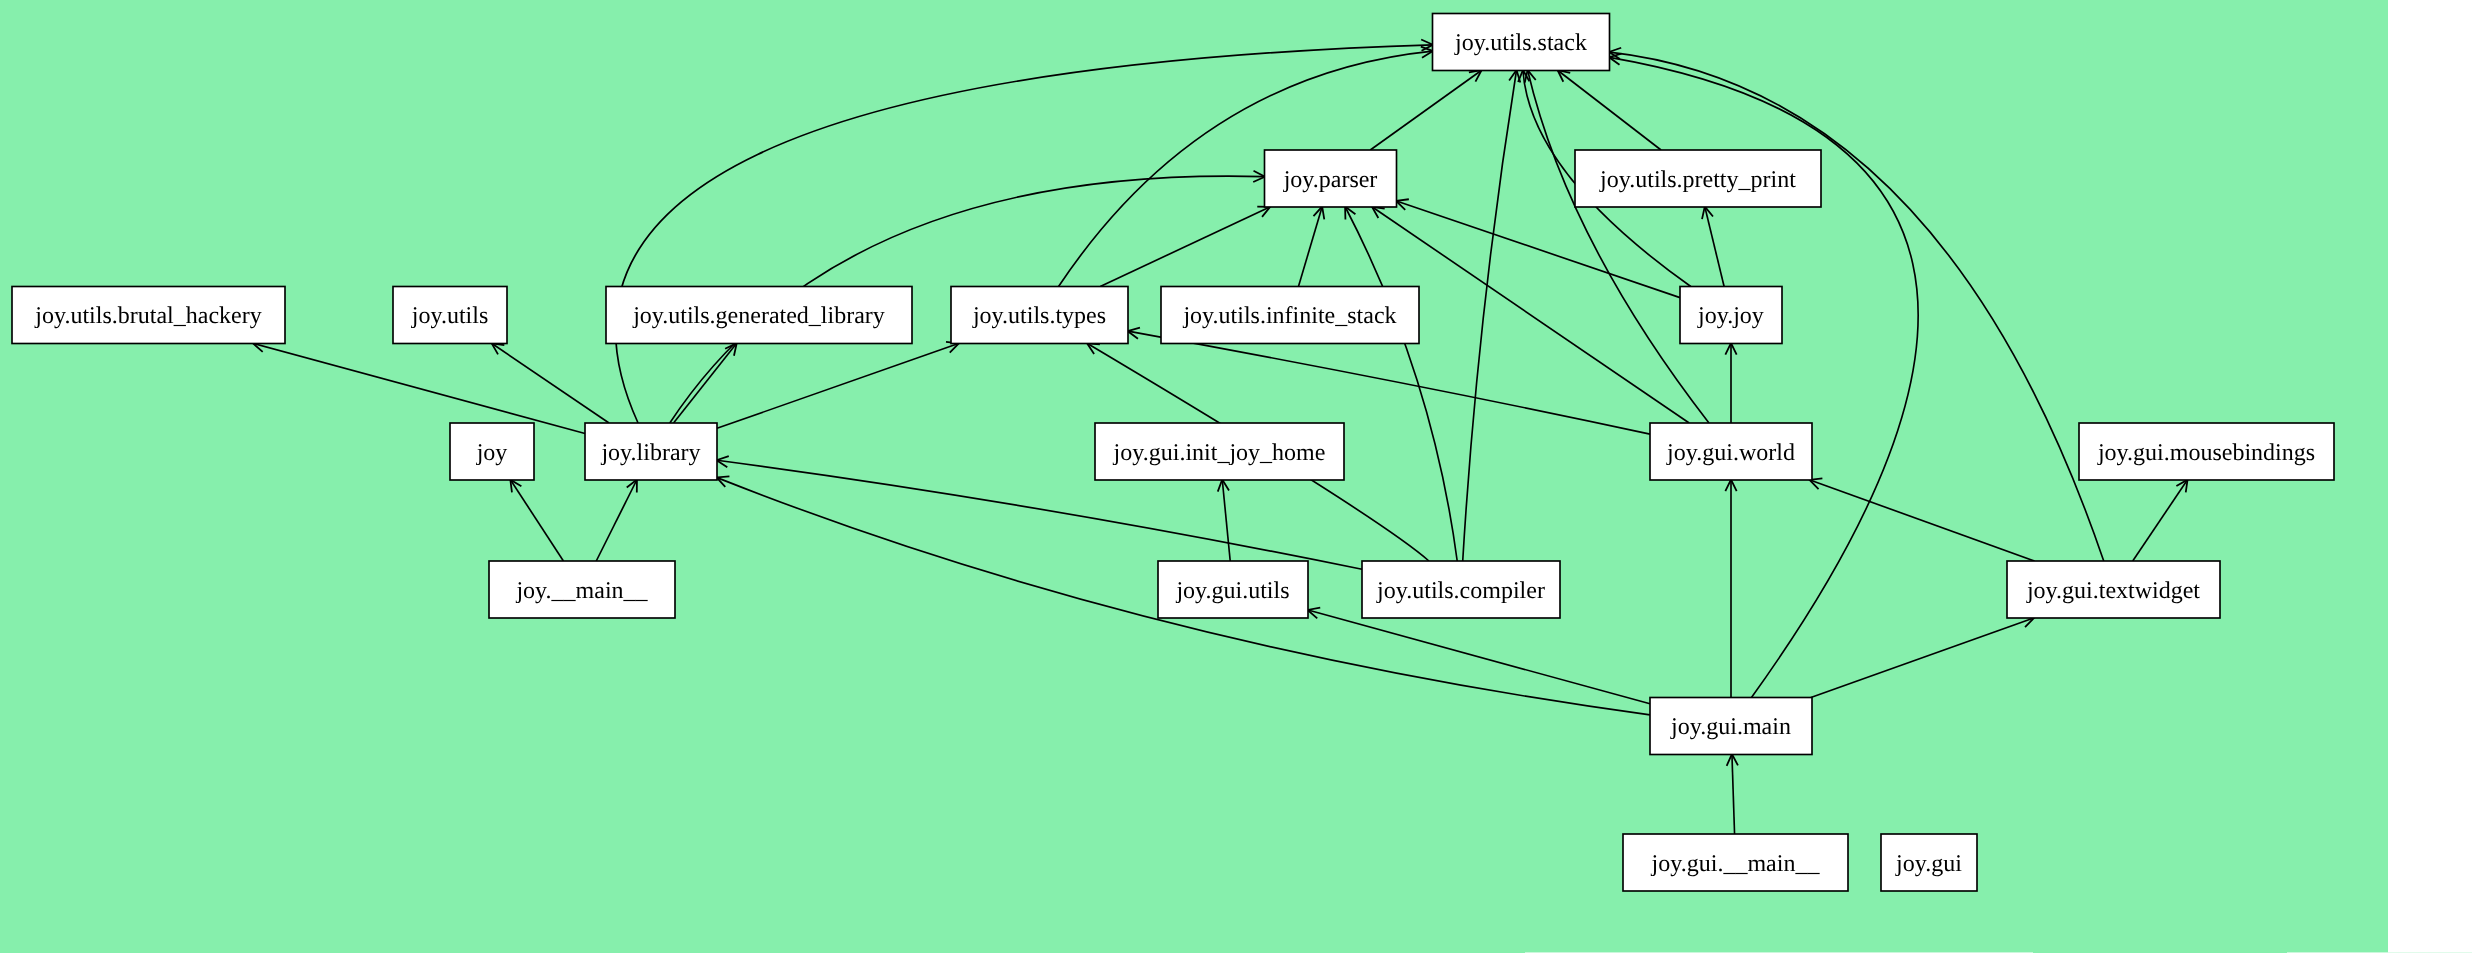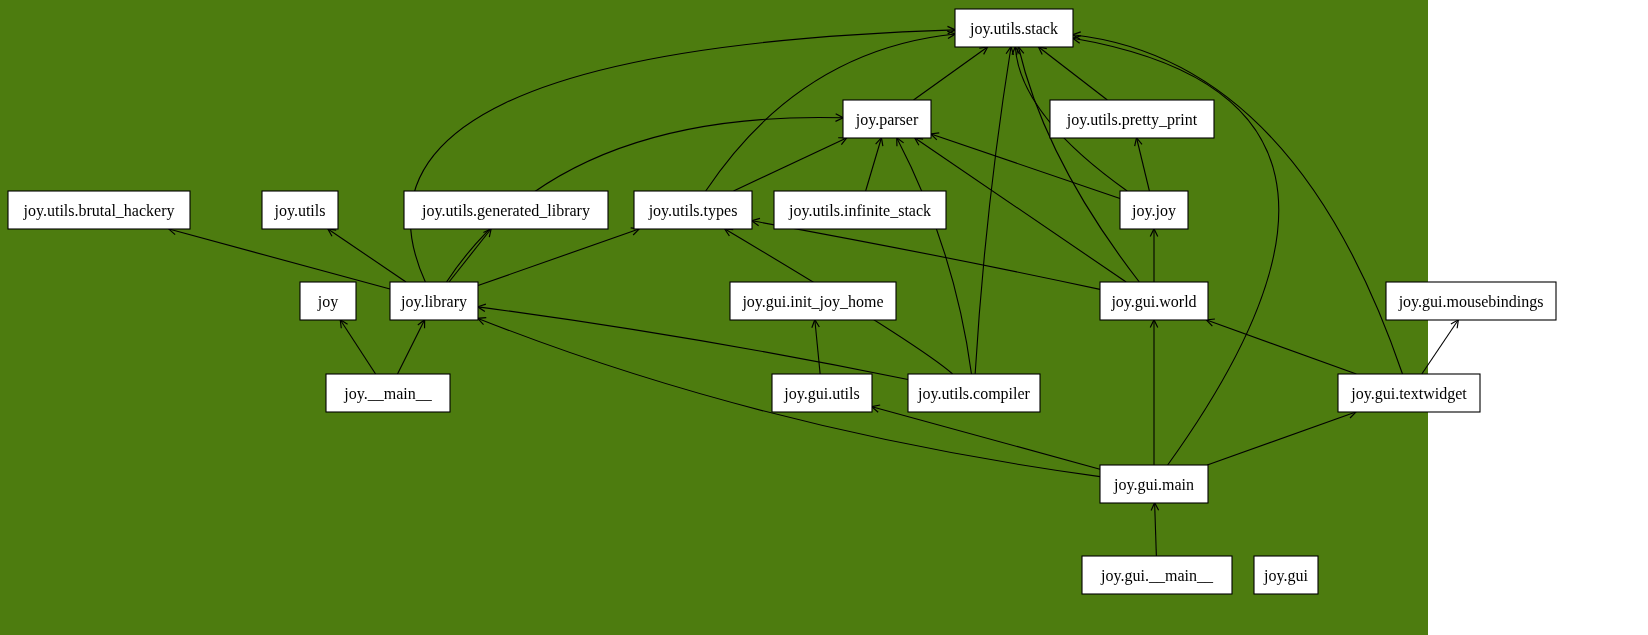--- a/index.html
+++ b/index.html
@@ -1,24 +1,24 @@
 <!DOCTYPE html>
 <html><head>
 <meta charset="utf-8">
 <style>
   html, body {
     margin: 0;
     padding: 0;
     background: #ffffff;
   }
   .canvas-wrap {
-    width: 1428px;
+    width: 1592px;
     height: 635px;
     position: relative;
-    background: #4d7c0f;
+    background: #86efac;
   }
   svg { display: block; }
   .node-box {
     fill: #ffffff;
     stroke: #000000;
     stroke-width: 1.1;
   }
   .node-label {
     font-family: "Liberation Serif", "DejaVu Serif", serif;
     font-size: 16px;

